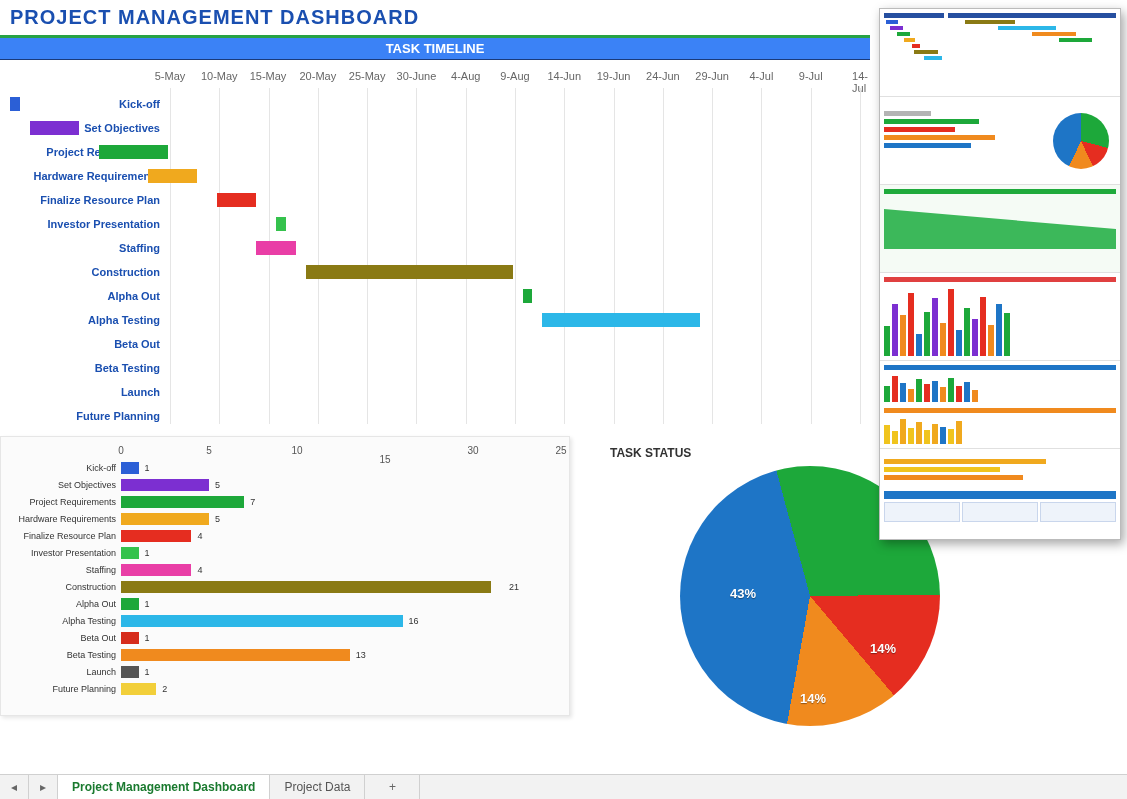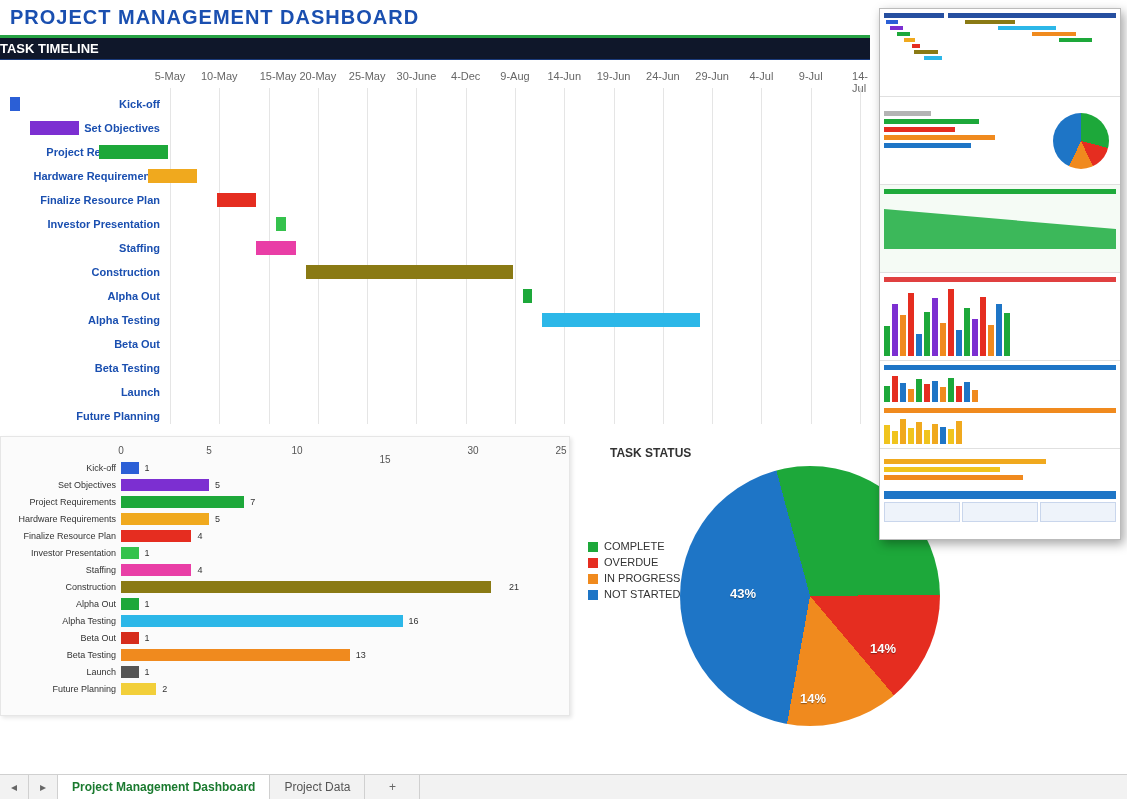--- a/index.html
+++ b/index.html
@@ -1,18 +1,18 @@
 <!DOCTYPE html>
 <html><head>
 <meta charset="utf-8">
 <style>
   html,body{margin:0;padding:0;font-family:Arial,Helvetica,sans-serif;background:#f5f5f5;color:#333;font-size:12px;}
   body{width:1127px;height:799px;overflow:hidden;background:#fff;position:relative;}
   .title{font-size:20px;font-weight:bold;color:#1a4fb0;letter-spacing:1px;padding:6px 10px;}
-  .banner{background:#0f172a;color:#fff;font-weight:bold;font-size:13px;padding:3px 0;border-top:3px solid #27a244;border-bottom:1px solid #1a3a7a;width:870px;}
+  .banner{background:#3b82f6;color:#fff;text-align:center;font-weight:bold;font-size:13px;padding:3px 0;border-top:3px solid #27a244;border-bottom:1px solid #1a3a7a;width:870px;}
   .main{display:flex;flex-direction:column;width:870px;}
   
   .gantt{background:#fff;padding:10px 10px 20px 10px;height:370px;box-sizing:border-box;}
   .gantt-inner{position:relative;margin-left:160px;height:100%;}
   .x-ticks{position:relative;height:18px;}
   .x-tick{position:absolute;top:0;font-size:11px;color:#666;transform:translateX(-50%);}
   .x-grid{position:absolute;top:18px;bottom:0;width:1px;background:#e5e5e5;}
   .row{position:absolute;left:-160px;right:0;height:24px;}
   .row-label{position:absolute;left:0;width:150px;text-align:right;color:#1a4fb0;font-weight:bold;font-size:11px;line-height:24px;}
   .bar{position:absolute;height:14px;top:5px;}
@@ -55,25 +55,25 @@
 <body>
 
 <div class="title">PROJECT MANAGEMENT DASHBOARD</div>
 <div class="main">
   <div class="banner">TASK TIMELINE</div>
   <div class="gantt">
     <div class="gantt-inner" id="gantt-inner">
         <div class="x-ticks">
           <div class="x-tick" style="left: 0px;">5-May</div>
           <div class="x-tick" style="left: 49.2857px;">10-May</div>
-          <div class="x-tick" style="left: 108px;">15-May</div>
+          <div class="x-tick" style="left: 98px;">15-May</div>
           <div class="x-tick" style="left: 147.857px;">20-May</div>
           <div class="x-tick" style="left: 197.143px;">25-May</div>
           <div class="x-tick" style="left: 246.429px;">30-June</div>
-          <div class="x-tick" style="left: 295.714px;">4-Dec</div>
+          <div class="x-tick" style="left: 295.714px;">4-Aug</div>
           <div class="x-tick" style="left: 345px;">9-Aug</div>
           <div class="x-tick" style="left: 394.286px;">14-Jun</div>
           <div class="x-tick" style="left: 443.571px;">19-Jun</div>
           <div class="x-tick" style="left: 492.857px;">24-Jun</div>
           <div class="x-tick" style="left: 542.143px;">29-Jun</div>
           <div class="x-tick" style="left: 591.429px;">4-Jul</div>
           <div class="x-tick" style="left: 640.714px;">9-Jul</div>
           <div class="x-tick" style="left: 690px;">14-Jul</div>
         </div>
         <div class="x-grid" style="left: 0px; height: 336px;"></div>
@@ -224,26 +224,20 @@
           </div>
           <div class="dpp-row">
             <div class="dpp-label">Future Planning</div>
             <div class="dpp-bar" style="width: 35.2px; background: rgb(242, 207, 58);"></div>
             <div class="dpp-val" style="left: 41.2px;">2</div>
           </div>
         </div>
     </div>
     <div class="status-holder">
       <div class="status-title">TASK STATUS</div>
-      <div class="legend" id="status-legend">
-          <div class="legend-item"><span class="legend-sw" style="background: rgb(29, 168, 58);"></span><span>COMPLETE</span></div>
-          <div class="legend-item"><span class="legend-sw" style="background: rgb(229, 45, 32);"></span><span>OVERDUE</span></div>
-          <div class="legend-item"><span class="legend-sw" style="background: rgb(240, 138, 30);"></span><span>IN PROGRESS</span></div>
-          <div class="legend-item"><span class="legend-sw" style="background: rgb(30, 117, 198);"></span><span>NOT STARTED</span></div>
-        </div>
       <div class="pie-wrap">
         <div class="pie" id="pie" style="background: conic-gradient(from -15deg, rgb(29, 168, 58) 0%, rgb(29, 168, 58) 29%, rgb(229, 45, 32) 29%, rgb(229, 45, 32) 43%, rgb(240, 138, 30) 43%, rgb(240, 138, 30) 57%, rgb(30, 117, 198) 57%, rgb(30, 117, 198) 100%);">
             <div class="pie-label" style="left: 50px; top: 120px;">43%</div>
             <div class="pie-label" style="left: 190px; top: 175px;">14%</div>
             <div class="pie-label" style="left: 120px; top: 225px;">14%</div>
           </div>
       </div>
     </div>
   </div>
 </div>

